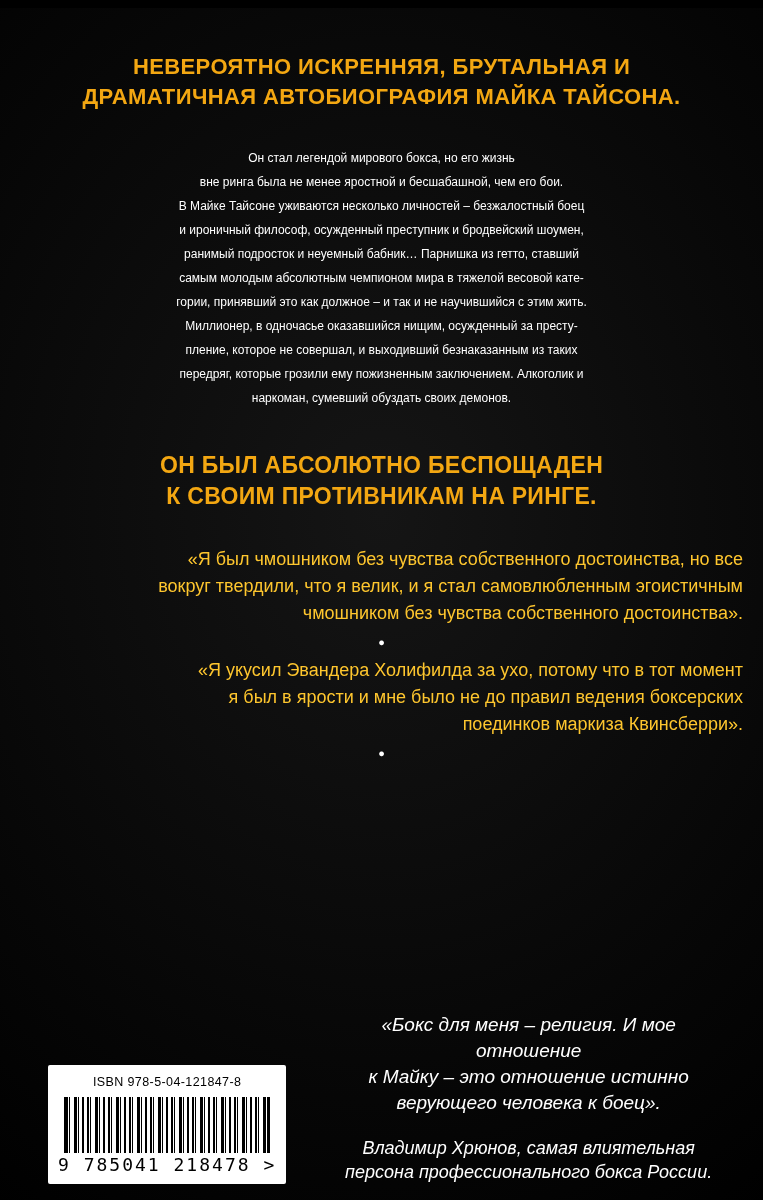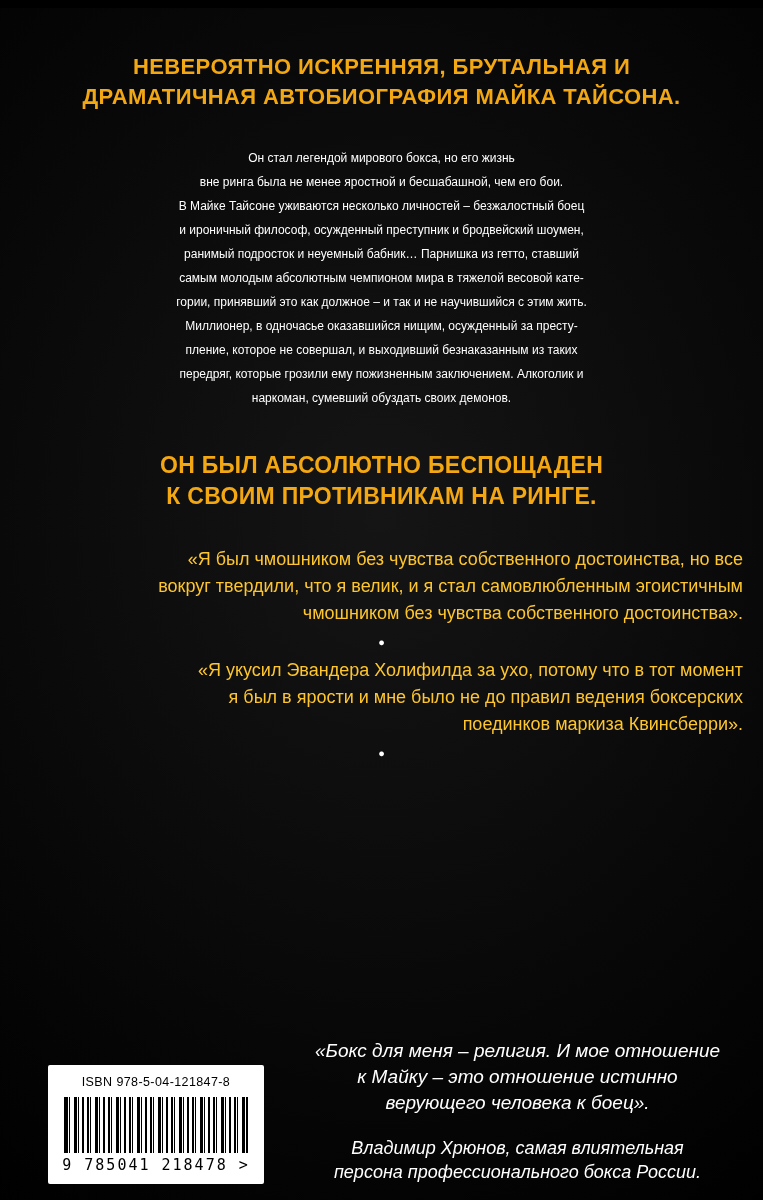--- a/index.html
+++ b/index.html
@@ -86,21 +86,21 @@
       #000 0px,#000 2px,#fff 2px,#fff 3px,
       #000 3px,#000 4px,#fff 4px,#fff 8px,
       #000 8px,#000 11px,#fff 11px,#fff 12px,
       #000 12px,#000 13px,#fff 13px,#fff 16px,
       #000 16px,#000 18px,#fff 18px,#fff 21px);
     border-left:2px solid #000;
     border-right:2px solid #000;
   }
   .digits{
     font-family:"DejaVu Sans Mono", monospace;
-    font-size:15px;line-height:18px;letter-spacing:2px;
+    font-size:18px;line-height:18px;letter-spacing:2px;
     white-space:nowrap;
   }
   .endorse{
     flex:1;
     color:var(--text);
     font-style:italic;
     text-align:center;
     padding-top:2px;
   }
   .endorse-quote{

